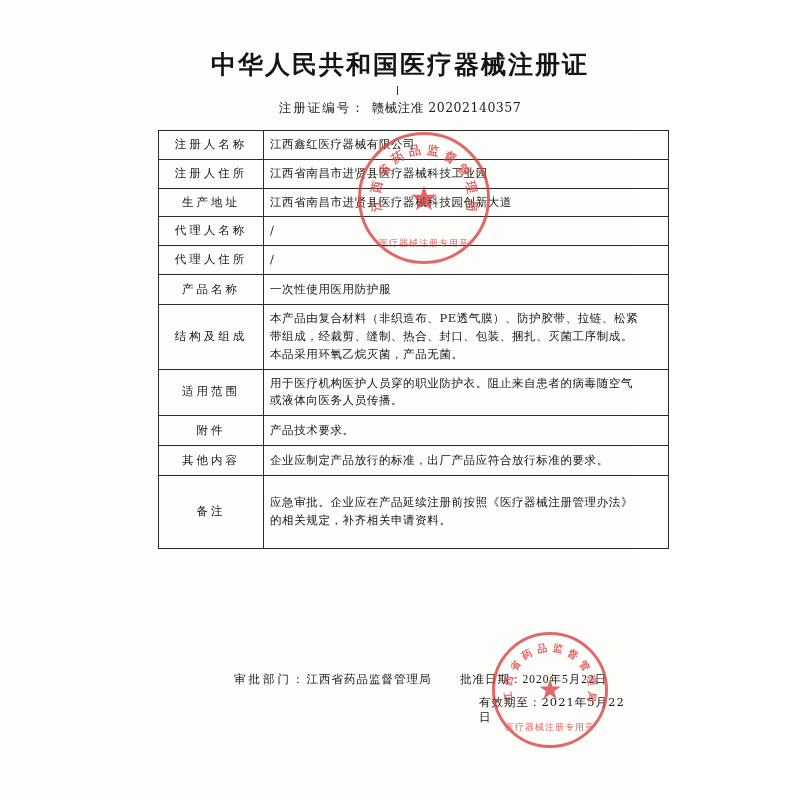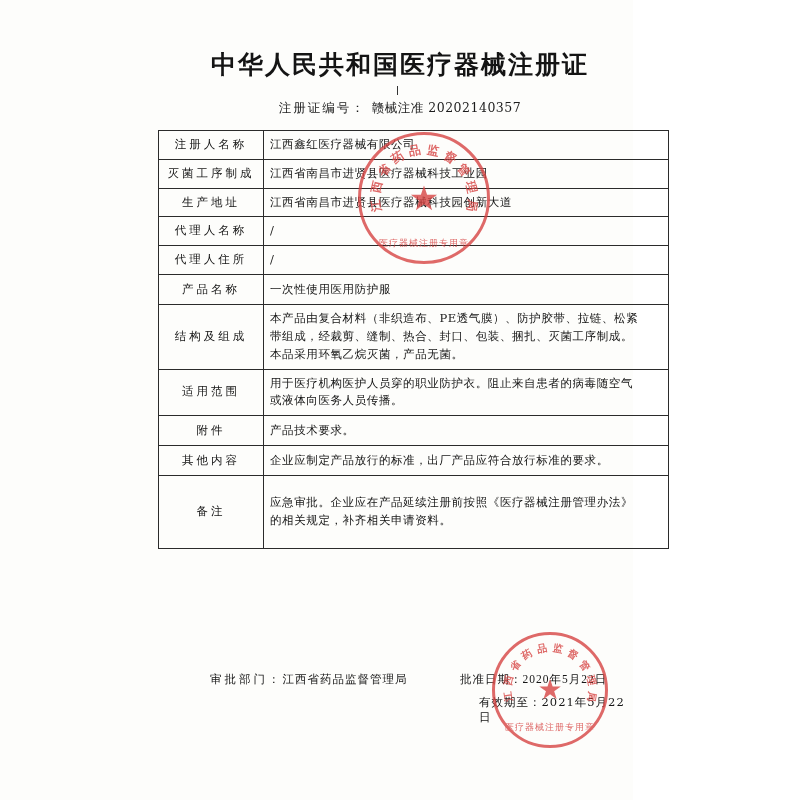--- a/index.html
+++ b/index.html
@@ -84,21 +84,21 @@
 
   .footer-left {
     position: absolute;
     top: 672px;
     left: 210px;
     font-family: "DejaVu Serif", serif;
     font-size: 11.5px;
     letter-spacing: 1px;
     color: #161616;
   }
-  .footer-left .lbl { letter-spacing: 3px; }
+  .footer-left .lbl { letter-spacing: 3px; margin-left: 24px; }
   .footer-right1 {
     position: absolute;
     top: 672px;
     left: 460px;
     font-family: Liberation Serif, serif;
     font-size: 11.5px;
     letter-spacing: 1px;
     color: #161616;
   }
   .footer-right2 {
@@ -190,21 +190,21 @@
     <span class="label">注册证编号：</span><span class="value">赣械注准 20202140357</span>
   </div>
 
   <table class="cert">
     <tbody>
       <tr class="r-h1">
         <td class="label-cell">注册人名称</td>
         <td class="value-cell">江西鑫红医疗器械有限公司</td>
       </tr>
       <tr class="r-h1">
-        <td class="label-cell">灭菌工序制成</td>
+        <td class="label-cell">注册人住所</td>
         <td class="value-cell">江西省南昌市进贤县医疗器械科技工业园</td>
       </tr>
       <tr class="r-h1">
         <td class="label-cell">生产地址</td>
         <td class="value-cell">江西省南昌市进贤县医疗器械科技园创新大道</td>
       </tr>
       <tr class="r-h1">
         <td class="label-cell">代理人名称</td>
         <td class="value-cell">/</td>
       </tr>

